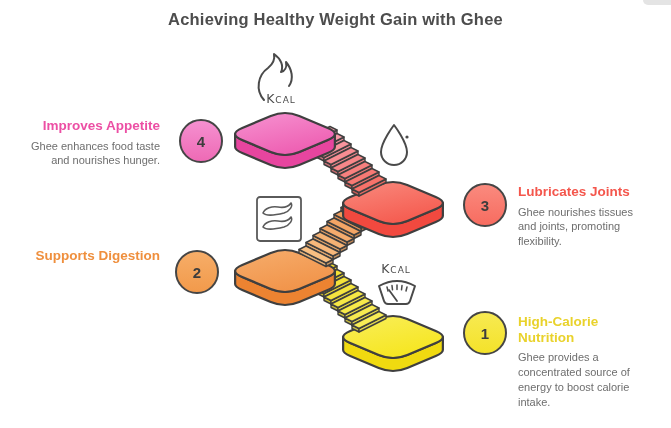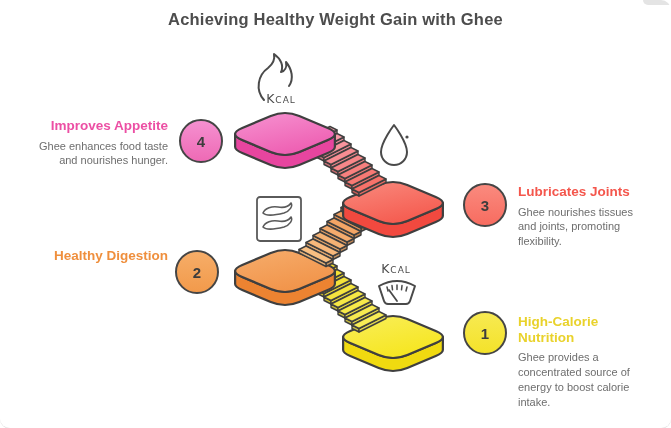--- a/index.html
+++ b/index.html
@@ -1,30 +1,29 @@
 <!DOCTYPE html>
 <html><head>
 <meta charset="utf-8">
 <style>
   html,body{margin:0;padding:0;background:#fff;}
   .stage{
     position:relative;width:671px;height:428px;overflow:hidden;background:#ffffff;
     font-family:"Liberation Sans", sans-serif;
     border-bottom:1px solid #e2e2e2;
-    border-radius:10px;
   }
   .title{
     position:absolute;left:0;top:10px;width:100%;text-align:center;
     font-size:16.5px;font-weight:bold;color:#4d4d4d;letter-spacing:.2px;
   }
   .diagram-svg{position:absolute;left:0;top:0;width:671px;height:428px;}
   .txt{position:absolute;}
   .txt .h{font-size:13.5px;font-weight:bold;line-height:1.15;margin-bottom:5px;}
   .txt .b{font-size:11px;color:#6e6e6e;line-height:1.35;}
-  .txt.left{left:10px;width:150px;text-align:right;margin-left:8px;}
+  .txt.left{left:10px;width:150px;text-align:right;}
   .txt.right{left:518px;width:132px;text-align:left;}
   .circle{
     position:absolute;width:44px;height:44px;border-radius:50%;
     border:2.5px solid #454545;box-sizing:border-box;
     display:flex;align-items:center;justify-content:center;
     font-size:15px;font-weight:bold;color:#3d3d3d;
   }
   .c1{background:linear-gradient(180deg,#f7ea52,#f4e22a);}
   .c2{background:linear-gradient(180deg,#f6ad68,#f29a4b);}
   .c3{background:linear-gradient(180deg,#fa8a7e,#f76c60);}
@@ -190,21 +189,21 @@
   <div class="circle c4" style="left:179px;top:119px">4</div>
   <div class="circle c2" style="left:175px;top:250px">2</div>
   <div class="circle c3" style="left:463px;top:183px">3</div>
   <div class="circle c1" style="left:463px;top:311px">1</div>
 
   <div class="txt left" style="top:118px">
     <div class="h" style="color: rgb(236, 79, 164);">Improves Appetite</div>
     <div class="b">Ghee enhances food taste and nourishes hunger.</div>
   </div>
   <div class="txt left" style="top:248px">
-    <div class="h" style="color: rgb(239, 143, 61);">Healthy Digestion</div>
+    <div class="h" style="color: rgb(239, 143, 61);">Supports Digestion</div>
   </div>
   <div class="txt right" style="top:184px">
     <div class="h" style="color: rgb(244, 86, 76);">Lubricates Joints</div>
     <div class="b">Ghee nourishes tissues and joints, promoting flexibility.</div>
   </div>
   <div class="txt right" style="top:314px">
     <div class="h" style="color: rgb(233, 210, 43);">High-Calorie Nutrition</div>
     <div class="b">Ghee provides a concentrated source of energy to boost calorie intake.</div>
   </div>
 

